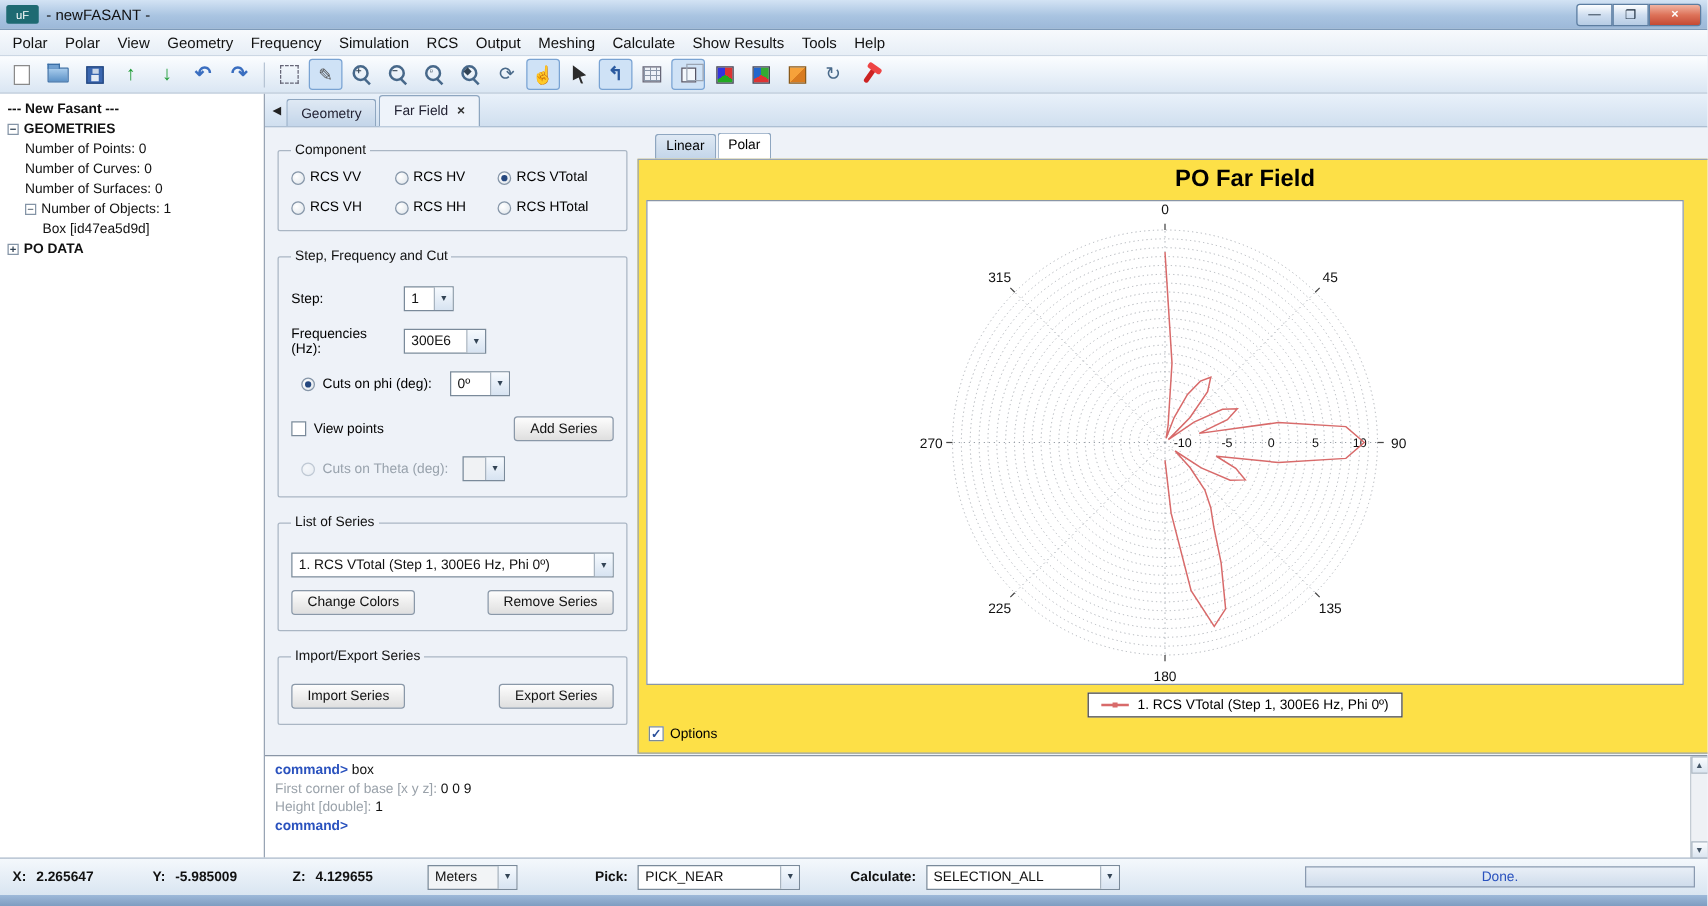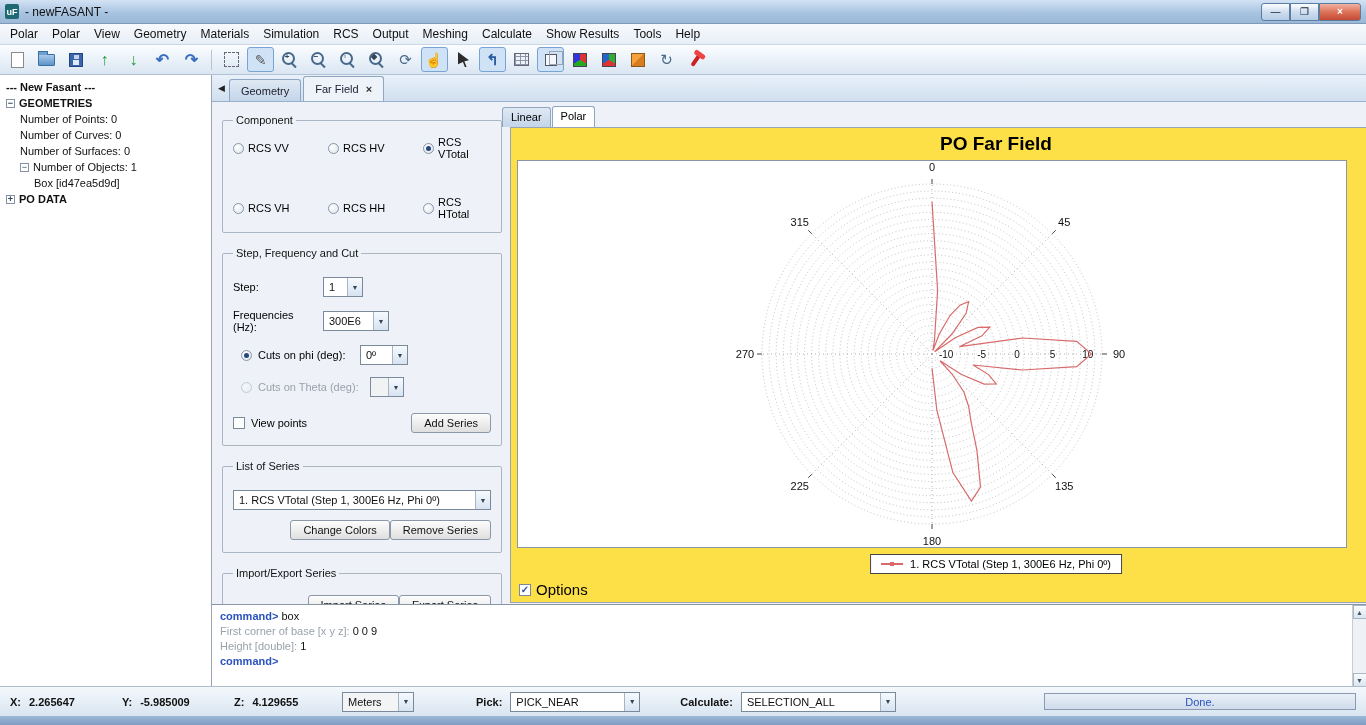--- a/index.html
+++ b/index.html
@@ -2,21 +2,21 @@
 <html><head>
 <meta charset="utf-8">
 <style>
   * { margin:0; padding:0; box-sizing:border-box; }
   html,body { width:1366px; height:725px; overflow:hidden; font-family:"Liberation Sans",sans-serif; font-size:12px; background:#eef2f7; position:relative; }
 
   
   .titlebar { position:absolute; left:0; top:0; width:1366px; height:24px;
     background:linear-gradient(#d3e3f4,#a9c4e1 55%,#9cb8d8); border-bottom:1px solid #7e9ab8;
     display:flex; align-items:center; padding:0 5px; }
-  .app-logo { width:14px; height:15px; background:#1e6a72; color:#fff; font-size:9px; font-weight:bold;
+  .app-logo { width:26px; height:15px; background:#1e6a72; color:#fff; font-size:9px; font-weight:normal;
     display:flex; align-items:center; justify-content:center; border-radius:2px; }
   .app-title { margin-left:6px; font-size:12px; color:#111; }
   .win-controls { margin-left:auto; display:flex; }
   .win-btn { width:29px; height:18px; border:1px solid #5c7da0; display:flex; align-items:center; justify-content:center;
     font-size:10px; color:#123; background:linear-gradient(#fdfeff,#cfdef0 50%,#b6cce4); }
   .win-btn:first-child { border-radius:3px 0 0 3px; }
   .win-btn.close { width:42px; border-radius:0 3px 3px 0; color:#fff; font-weight:bold;
     background:linear-gradient(#f0b3a2,#dd7259 50%,#c44a35); }
 
   
@@ -84,55 +84,55 @@
   .tab.active { background:#eef3fa; height:25px; }
   .tab-close { font-size:11px; font-weight:bold; color:#333; }
 
   
   .content { position:absolute; left:212px; top:102px; width:1154px; height:502px; background:#eef2f8; }
 
   
   .controls { position:absolute; left:10px; top:12px; width:280px; display:flex; flex-direction:column; gap:14px; }
   fieldset { border:1px solid #aab6c4; border-radius:2px; padding:6px 10px 12px; }
   legend { font-size:11px; padding:0 3px; color:#111; }
-  .radio-grid { display:grid; grid-template-columns:1fr 1fr 1.15fr; row-gap:12px; column-gap:2px; padding-top:4px;gap:36px; }
+  .radio-grid { display:grid; grid-template-columns:1fr 1fr 1.15fr; row-gap:12px; column-gap:2px; padding-top:4px; }
   .radio-item { display:flex; align-items:center; gap:4px; font-size:11px; }
   .rb { width:11px; height:11px; border:1px solid #8696a8; border-radius:50%;
     background:radial-gradient(circle at 35% 35%,#fff,#dde4ea); flex:none; position:relative; }
   .rb.sel::after { content:""; position:absolute; left:2px; top:2px; width:5px; height:5px; border-radius:50%; background:#24477e; }
   .rb.disabled { opacity:.45; }
   .frow { display:flex; align-items:center; margin-top:12px; font-size:11px; gap:6px; }
   .frow.disabled { color:#98a2ac; }
   .combo { display:inline-flex; align-items:center; height:20px; border:1px solid #7a8a9a; background:#fff;
     font-size:11px; position:relative; padding:0 19px 0 5px; color:#111; }
   .combo .combo-arrow { position:absolute; right:0; top:0; bottom:0; width:15px;
     background:linear-gradient(#f6fafe,#d7e3f1); border-left:1px solid #a8b4c0;
     display:flex; align-items:center; justify-content:center; }
   .combo .combo-arrow::after { content:"▼"; font-size:7px; color:#345; }
   .combo.disabled { background:#f0f2f4; color:#999; }
   .btn { border:1px solid #8a98a8; border-radius:3px; background:linear-gradient(#fdfdfd,#dfdfdf);
     padding:3px 12px; font-size:11px; color:#111; }
   .cb { width:12px; height:12px; border:1px solid #7a8a9a; background:#fff; flex:none;
     display:flex; align-items:center; justify-content:center; }
   .cb.checked::after { content:"✓"; font-size:10px; font-weight:bold; color:#2a4f9a; }
-  .btn-row { display:flex; justify-content:flex-end; margin-top:10px; }
-
-  
-  .chart-tabs { position:absolute; left:290px; top:4px; display:flex; align-items:flex-end; }
+  .btn-row { display:flex; justify-content:space-between; margin-top:10px; }
+
+  
+  .chart-tabs { position:absolute; left:312px; top:4px; display:flex; align-items:flex-end; }
   .ctab { height:20px; padding:3px 8px; font-size:11px; border:1px solid #8ea6c0; border-bottom:none;
     border-radius:3px 3px 0 0; background:linear-gradient(#dfe9f4,#c3d5e9); margin-right:1px; }
   .ctab.active { background:#fff; height:21px; }
   .chart-panel { position:absolute; left:298px; top:25px; width:972px; height:476px; background:#fde047; border:1px solid #98a4b4; }
   .chart-title { text-align:center; font-size:19px; font-weight:bold; margin-top:5px; color:#000; }
   .plot-box { position:absolute; left:6px; top:32px; width:830px; height:388px; border:1px solid #8a96a6; background:#fff; }
   .legend { position:absolute; left:50%; transform:translateX(-50%); top:426px; border:1px solid #444; background:#fff;
     display:flex; align-items:center; gap:7px; padding:3px 10px; font-size:11px; white-space:nowrap; }
   .legend-line { width:22px; height:0; border-top:2px solid #d86a6a; position:relative; }
   .legend-line::after { content:""; position:absolute; left:9px; top:-3px; width:4px; height:4px; background:#d86a6a; }
-  .options-row { position:absolute; left:8px; top:453px; display:flex; align-items:center; gap:5px; font-size:15px; }
+  .options-row { position:absolute; left:8px; top:453px; display:flex; align-items:center; gap:5px; font-size:11px; }
 
   
   .console { position:absolute; left:212px; top:604px; width:1154px; height:82px; background:#fff;
     border-top:1px solid #8a96a6; font-size:11px; line-height:15px; padding:4px 20px 4px 8px; }
   .prompt { color:#2a52be; font-weight:bold; }
   .cmd-text { color:#111; }
   .resp-label { color:#9aa2aa; }
   .resp-val { color:#111; }
   .console-scroll { position:absolute; right:0; top:0; width:14px; height:82px; background:#eef1f5; border-left:1px solid #c4ccd4;
     display:flex; flex-direction:column; justify-content:space-between; align-items:center; font-size:7px; color:#456; }
@@ -162,21 +162,21 @@
       <span class="win-btn">❐</span>
       <span class="win-btn close">×</span>
     </div>
 </div>
 
 <div class="menubar" id="menu-bar">
     <span class="menu-item">Polar</span>
     <span class="menu-item">Polar</span>
     <span class="menu-item">View</span>
     <span class="menu-item">Geometry</span>
-    <span class="menu-item">Materials</span>
+    <span class="menu-item">Frequency</span>
     <span class="menu-item">Simulation</span>
     <span class="menu-item">RCS</span>
     <span class="menu-item">Output</span>
     <span class="menu-item">Meshing</span>
     <span class="menu-item">Calculate</span>
     <span class="menu-item">Show Results</span>
     <span class="menu-item">Tools</span>
     <span class="menu-item">Help</span>
   </div>
 
@@ -356,32 +356,32 @@
         </span>
       </div>
       <div class="frow" style="margin-left:8px">
         <span class="rb sel"></span>
         <span style="width:96px">Cuts on phi (deg):</span>
         <span class="combo" style="width:48px">
           <span>0º</span>
           <span class="combo-arrow"></span>
         </span>
       </div>
+      <div class="frow" style="margin-top:16px">
+        <span class="cb"></span>
+        <span>View points</span>
+        <button class="btn" style="margin-left:auto">Add Series</button>
+      </div>
       <div class="frow disabled" style="margin-left:8px">
         <span class="rb disabled"></span>
         <span style="width:106px">Cuts on Theta (deg):</span>
         <span class="combo disabled" style="width:34px">
           <span></span>
           <span class="combo-arrow"></span>
         </span>
-      </div>
-      <div class="frow" style="margin-top:16px">
-        <span class="cb"></span>
-        <span>View points</span>
-        <button class="btn" style="margin-left:auto">Add Series</button>
       </div>
     </fieldset>
 
     <fieldset>
       <legend>List of Series</legend>
       <div class="frow">
         <span class="combo" style="width:100%">
           <span>1. RCS VTotal (Step 1, 300E6 Hz, Phi 0º)</span>
           <span class="combo-arrow"></span>
         </span>

